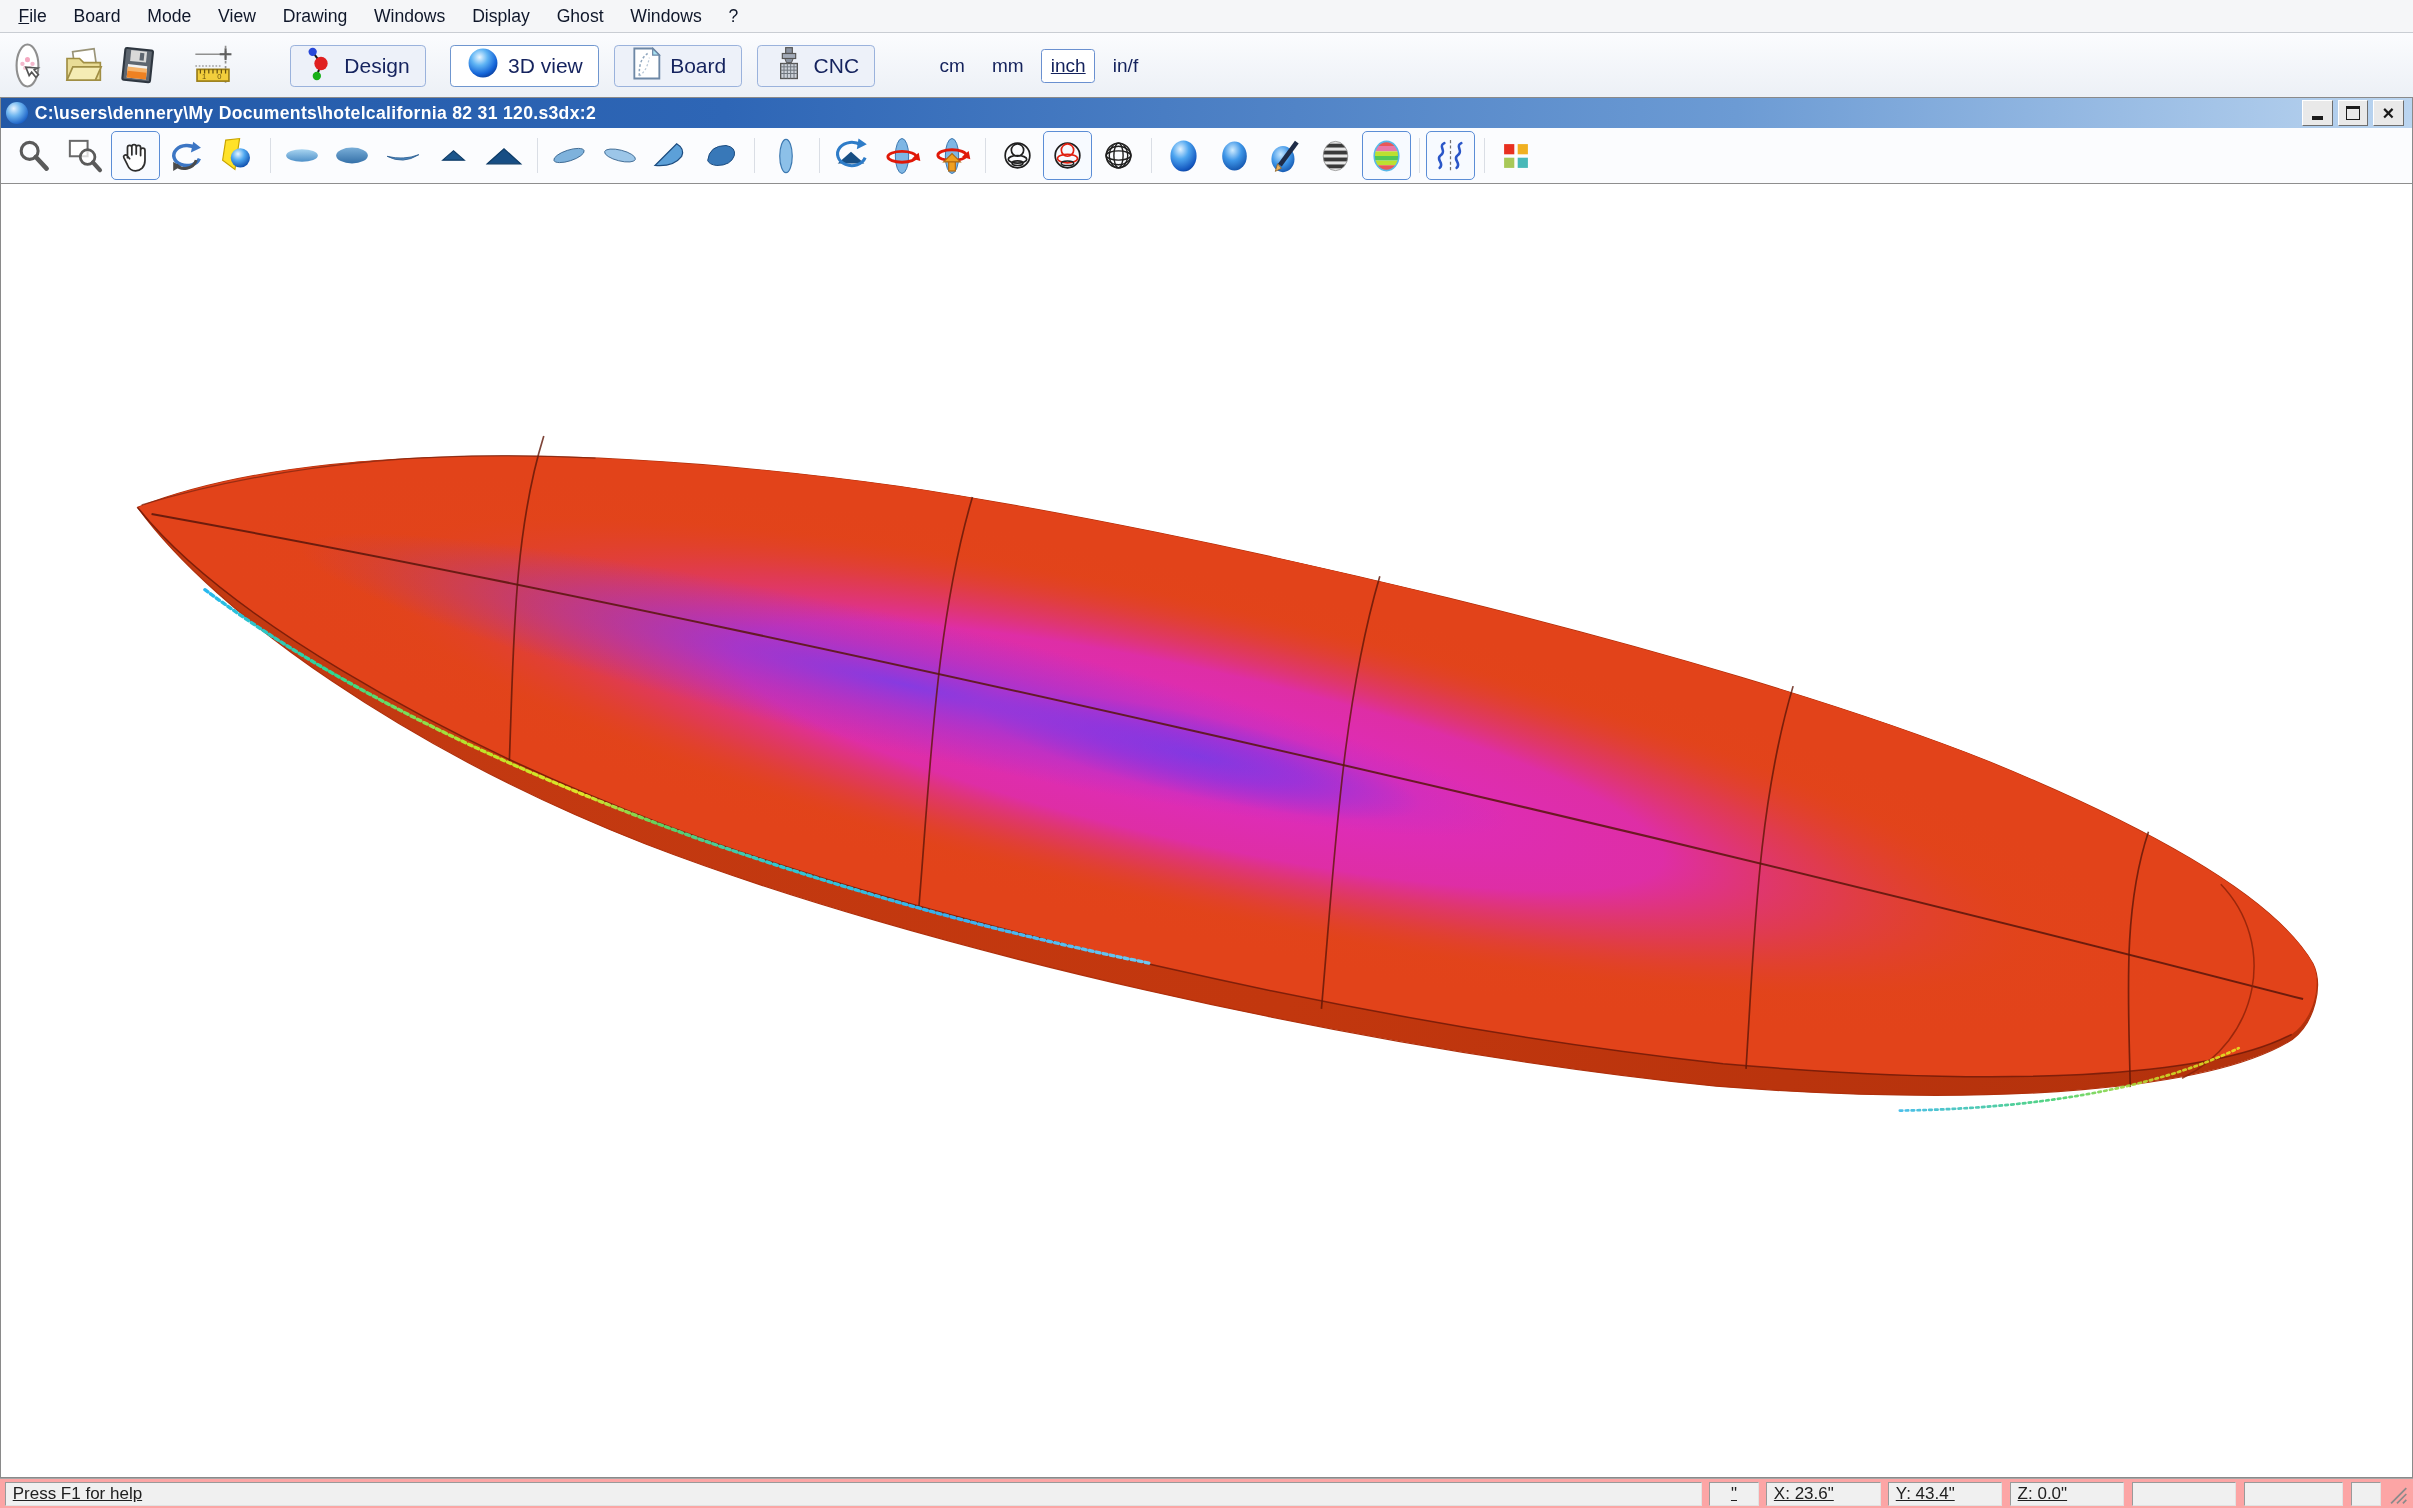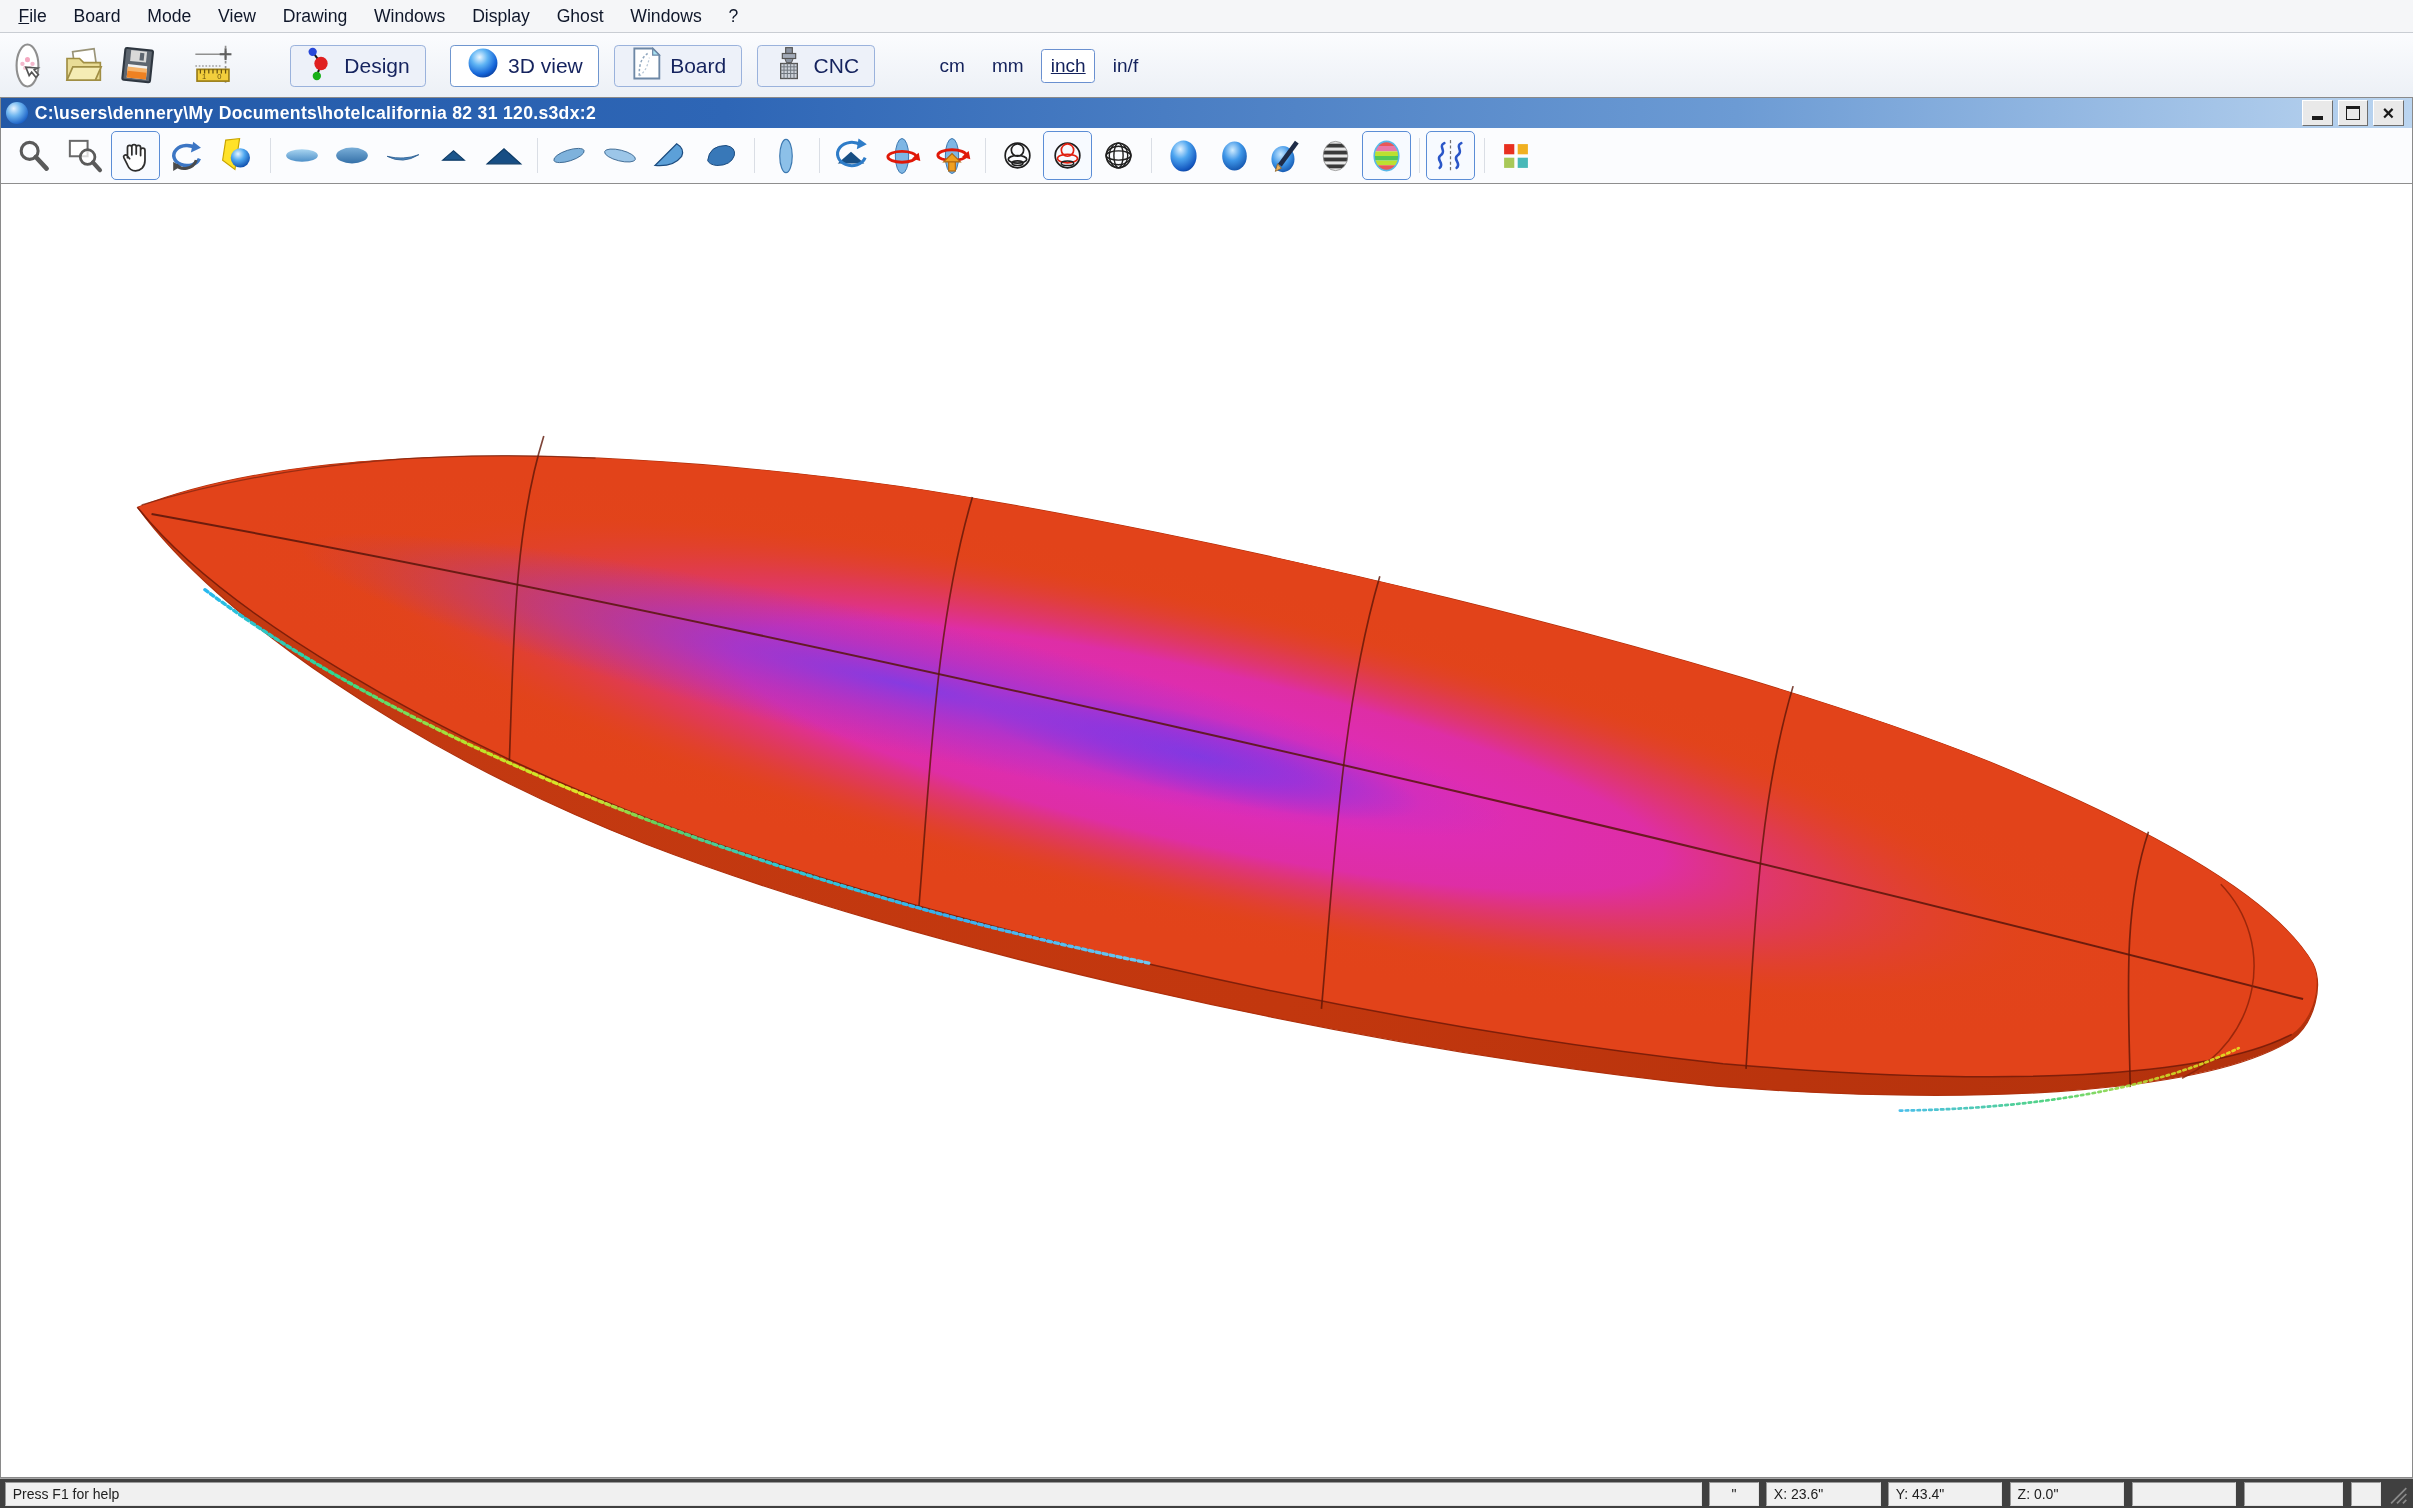--- a/index.html
+++ b/index.html
@@ -44,23 +44,23 @@
   .tool{width:47px;height:47px;display:flex;align-items:center;justify-content:center;
         border:1.7px solid transparent;margin-right:1.7px;}
   .tool.sel{border-color:#5B8DD6;border-radius:5px;background:#F7FAFF;}
   .sep{width:0.8px;height:35px;background:#DADEE5;margin:0 6.7px;}
 
   
   .canvas{flex:1;position:relative;background:#FFFFFF;overflow:hidden;}
   .canvas svg{position:absolute;inset:0;}
 
   
-  .statusbar{position:absolute;left:0;right:0;bottom:0;height:30px;background:#404040;
+  .statusbar{position:absolute;left:0;right:0;bottom:0;height:30px;background:#fca5a5;
              border-top:0.8px solid #A6A6A6;display:flex;align-items:center;padding:1.7px 5px 1.7px 5px;
-             box-sizing:border-box;font-size:14px;color:#202020;}
+             box-sizing:border-box;font-size:17px;color:#202020;text-decoration:underline;}
   .scell{height:22px;border:0.8px solid;border-color:#9A9A9A #E2E2E2 #E2E2E2 #9A9A9A;
          display:flex;align-items:center;padding:0 6.7px;margin-right:7.5px;background:#F0F0F0;white-space:nowrap;}
   .scell.help{flex:1;}
   .grip{width:22px;height:22px;margin-left:1.7px;}
 </style>
 </head>
 <body>
 
 <div id="app">
 

